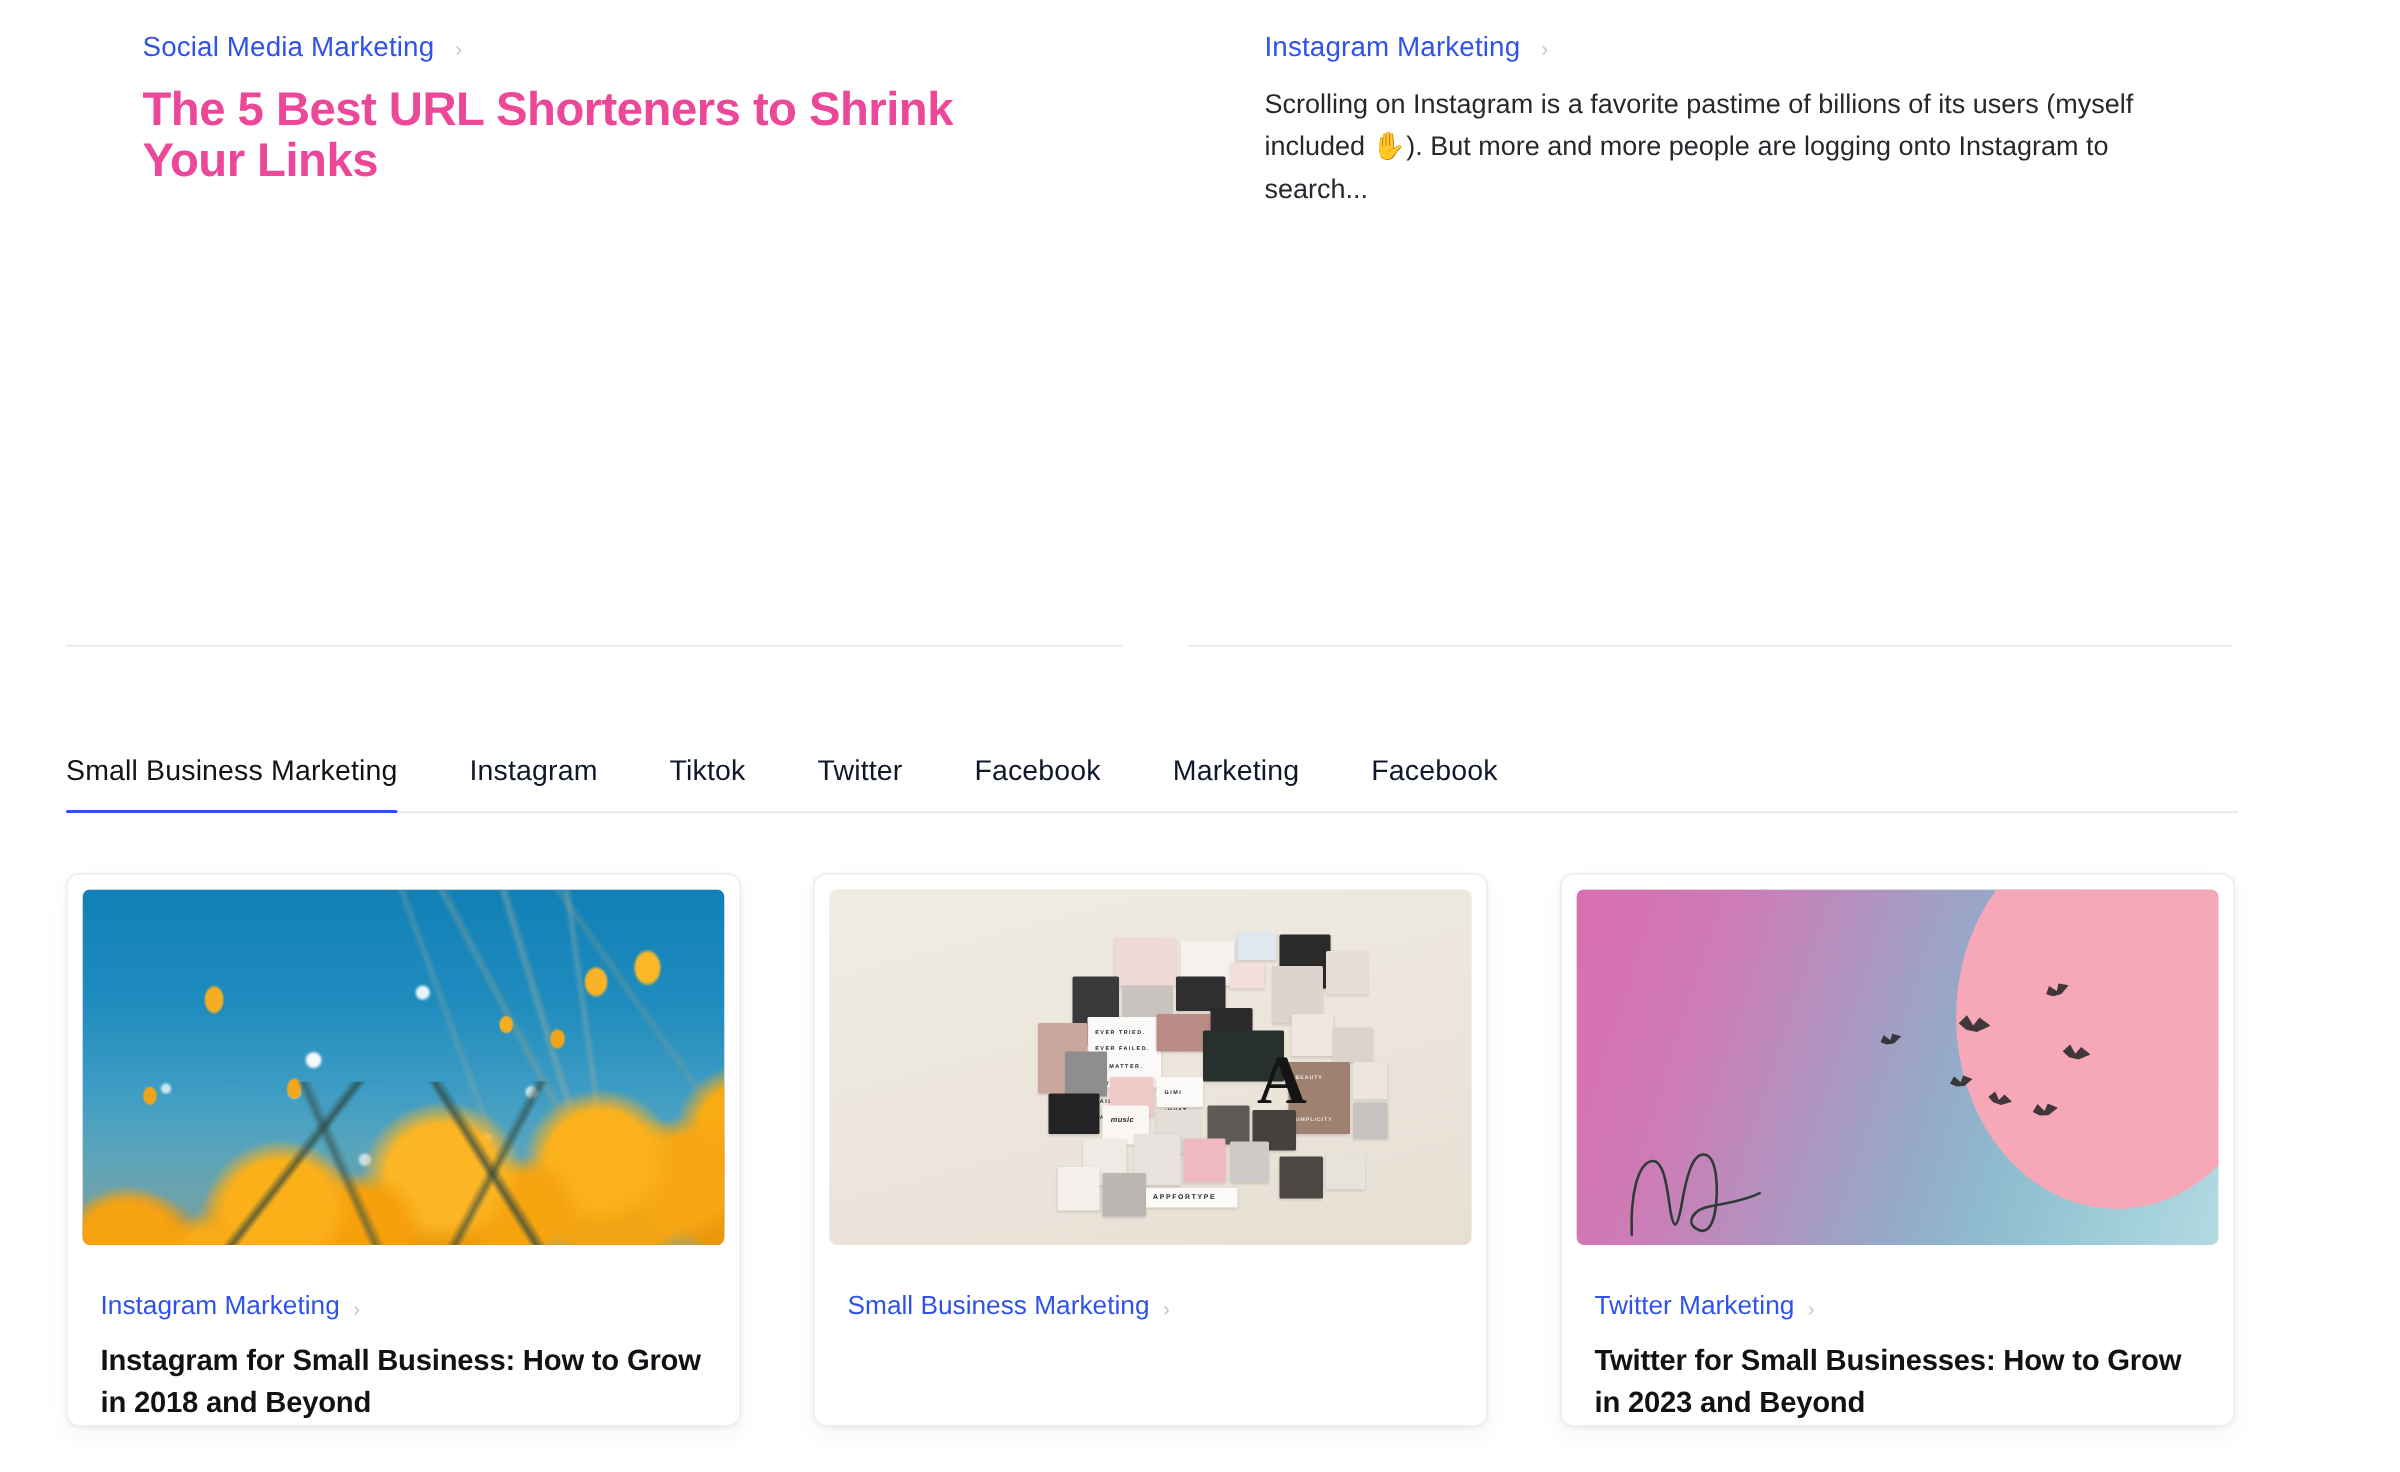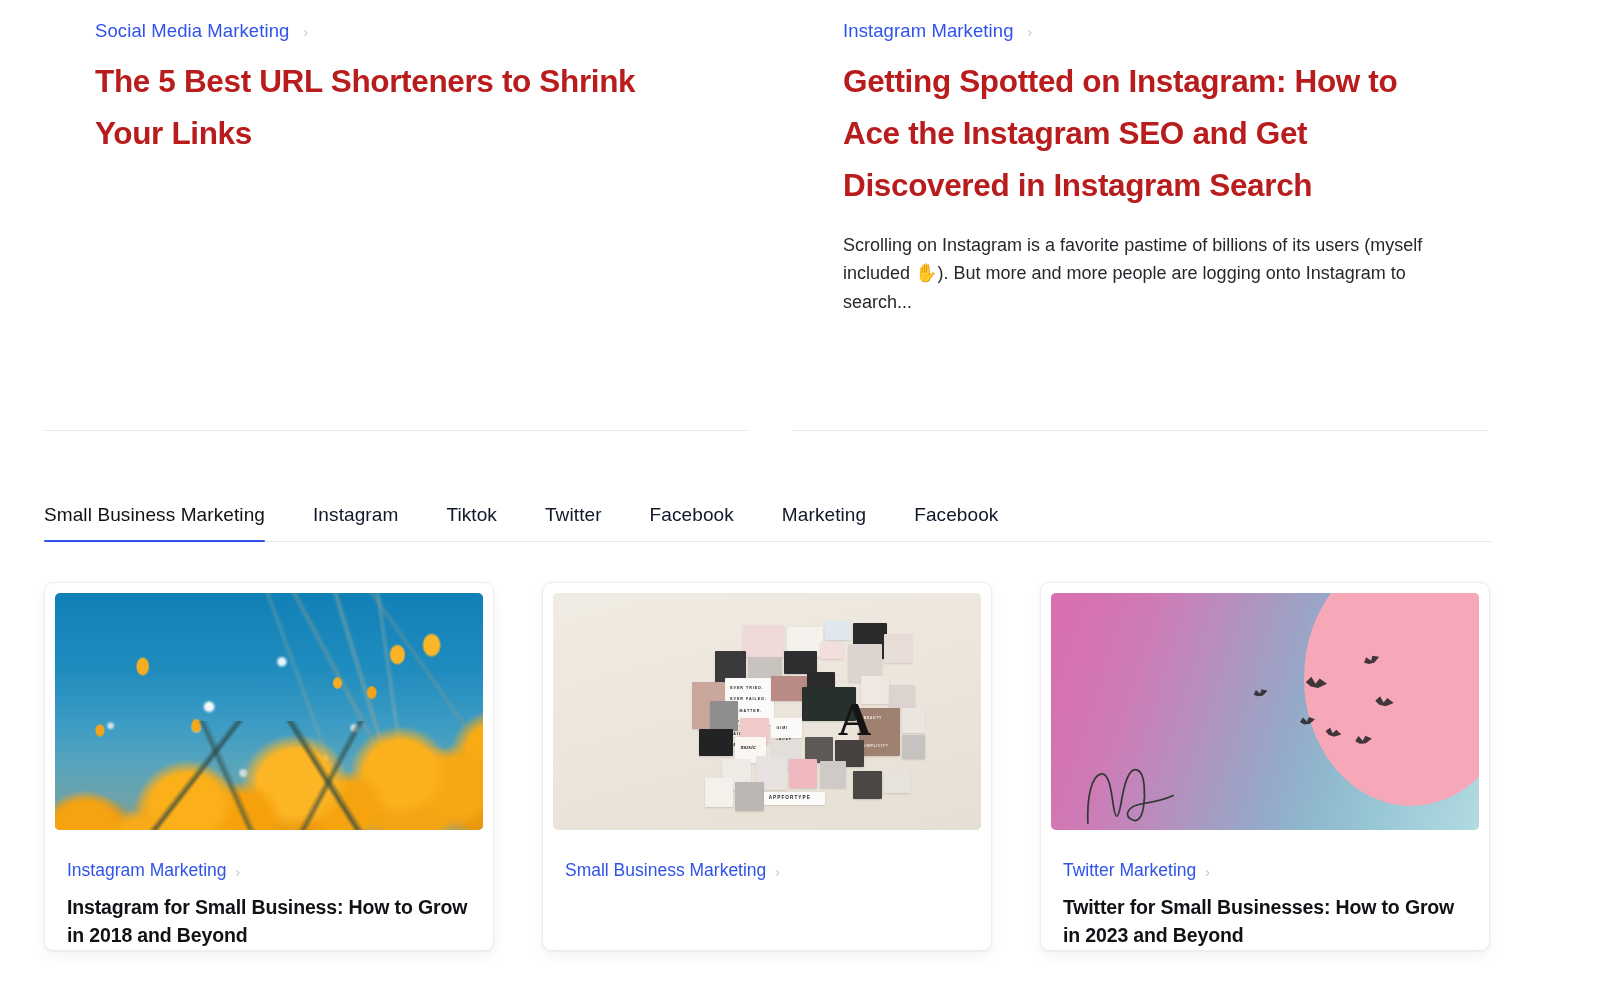--- a/index.html
+++ b/index.html
@@ -64,23 +64,23 @@
     color: #c4c7cc;
     font-size: 14px;
     line-height: 1;
     transform: translateY(1px);
   }
 
   .hero-title {
     font-family: "Liberation Sans", sans-serif;
     font-weight: 700;
     font-size: 31.5px;
-    line-height: 52px;
+    line-height: 34px;
     letter-spacing: -0.35px;
-    color: #b91c1c;
+    color: #ec4899;
     margin: 0 0 20px 0;
     cursor: pointer;
   }
   .hero-col.left .hero-title { max-width: 590px; }
   .hero-col.right .hero-title { max-width: 585px; }
 
   .hero-desc {
     font-size: 18px;
     line-height: 28.5px;
     color: #26282d;
@@ -366,21 +366,20 @@
         <span class="crumb-chev">›</span>
       </div>
       <h2 class="hero-title">The 5 Best URL Shorteners to Shrink Your Links</h2>
     </div>
 
     <div class="hero-col right">
       <div class="crumb">
         <span class="crumb-link">Instagram Marketing</span>
         <span class="crumb-chev">›</span>
       </div>
-      <h2 class="hero-title">Getting Spotted on Instagram: How to Ace the Instagram SEO and Get Discovered in Instagram Search</h2>
       <p class="hero-desc">Scrolling on Instagram is a favorite pastime of billions of its users (myself included ✋). But more and more people are logging onto Instagram to search...</p>
     </div>
 
   </div>
 
   <div class="dividers">
     <div class="divider d1"></div>
     <div class="divider d2"></div>
   </div>
 

